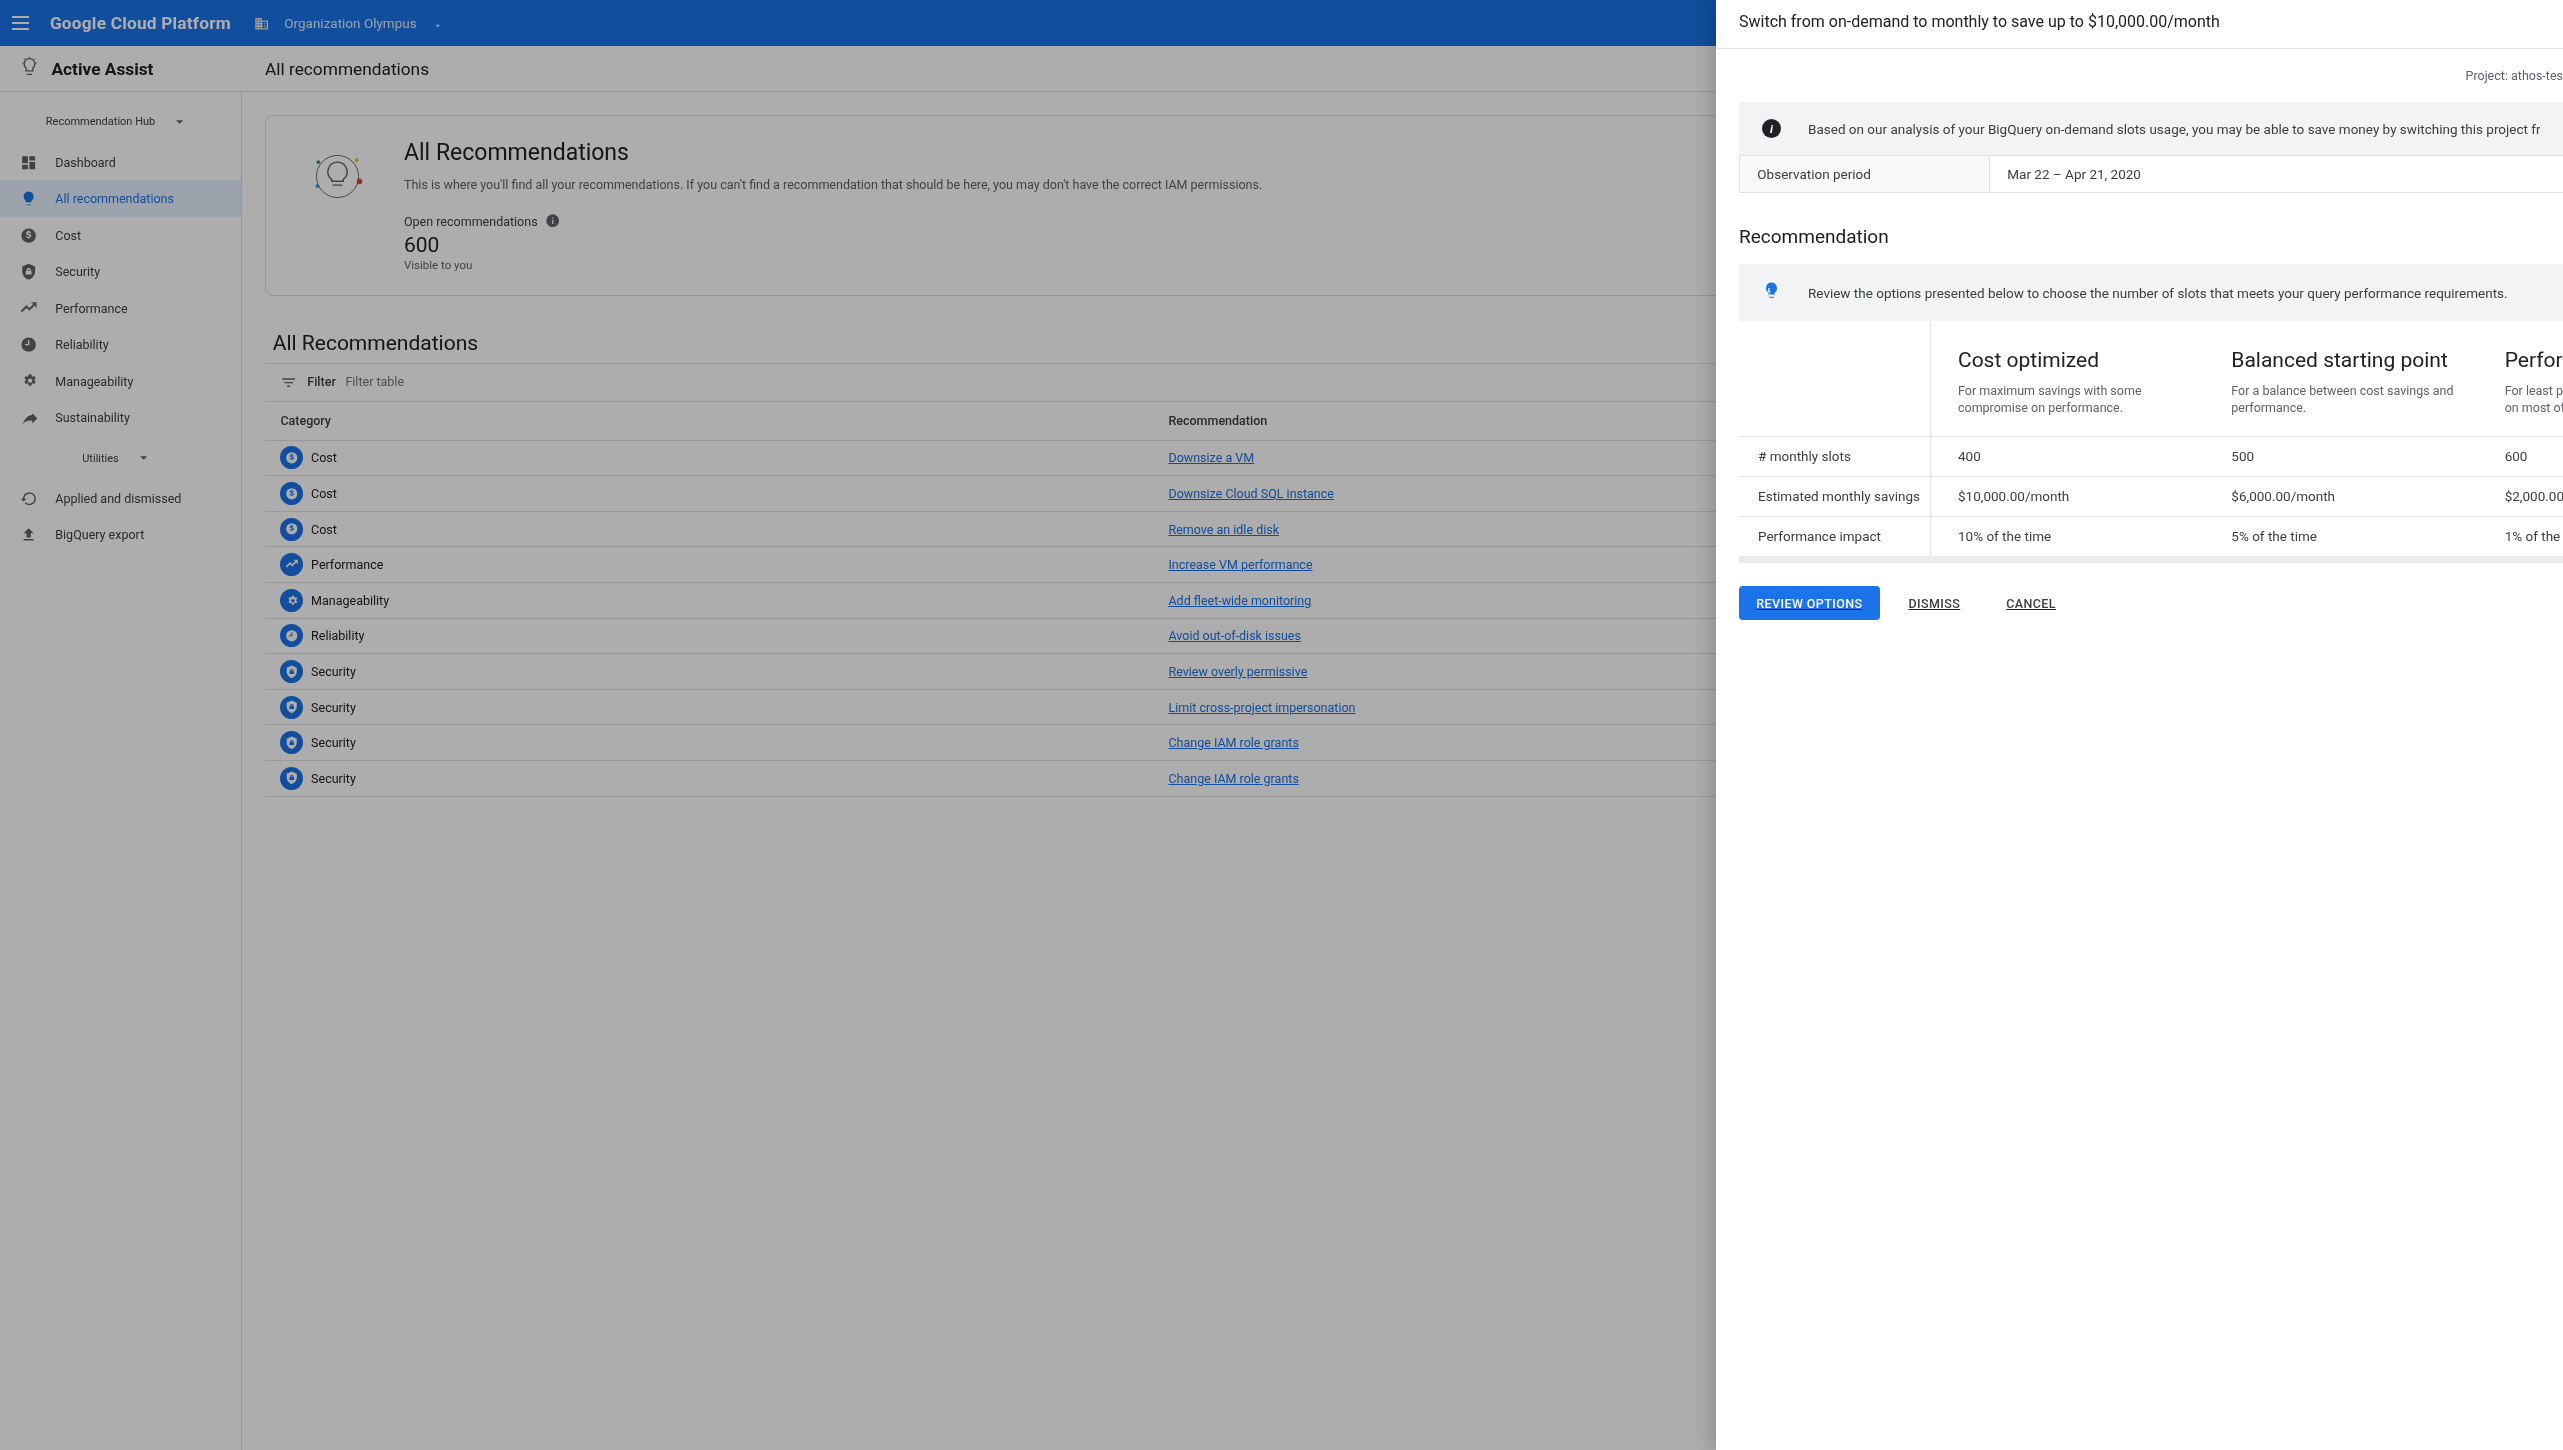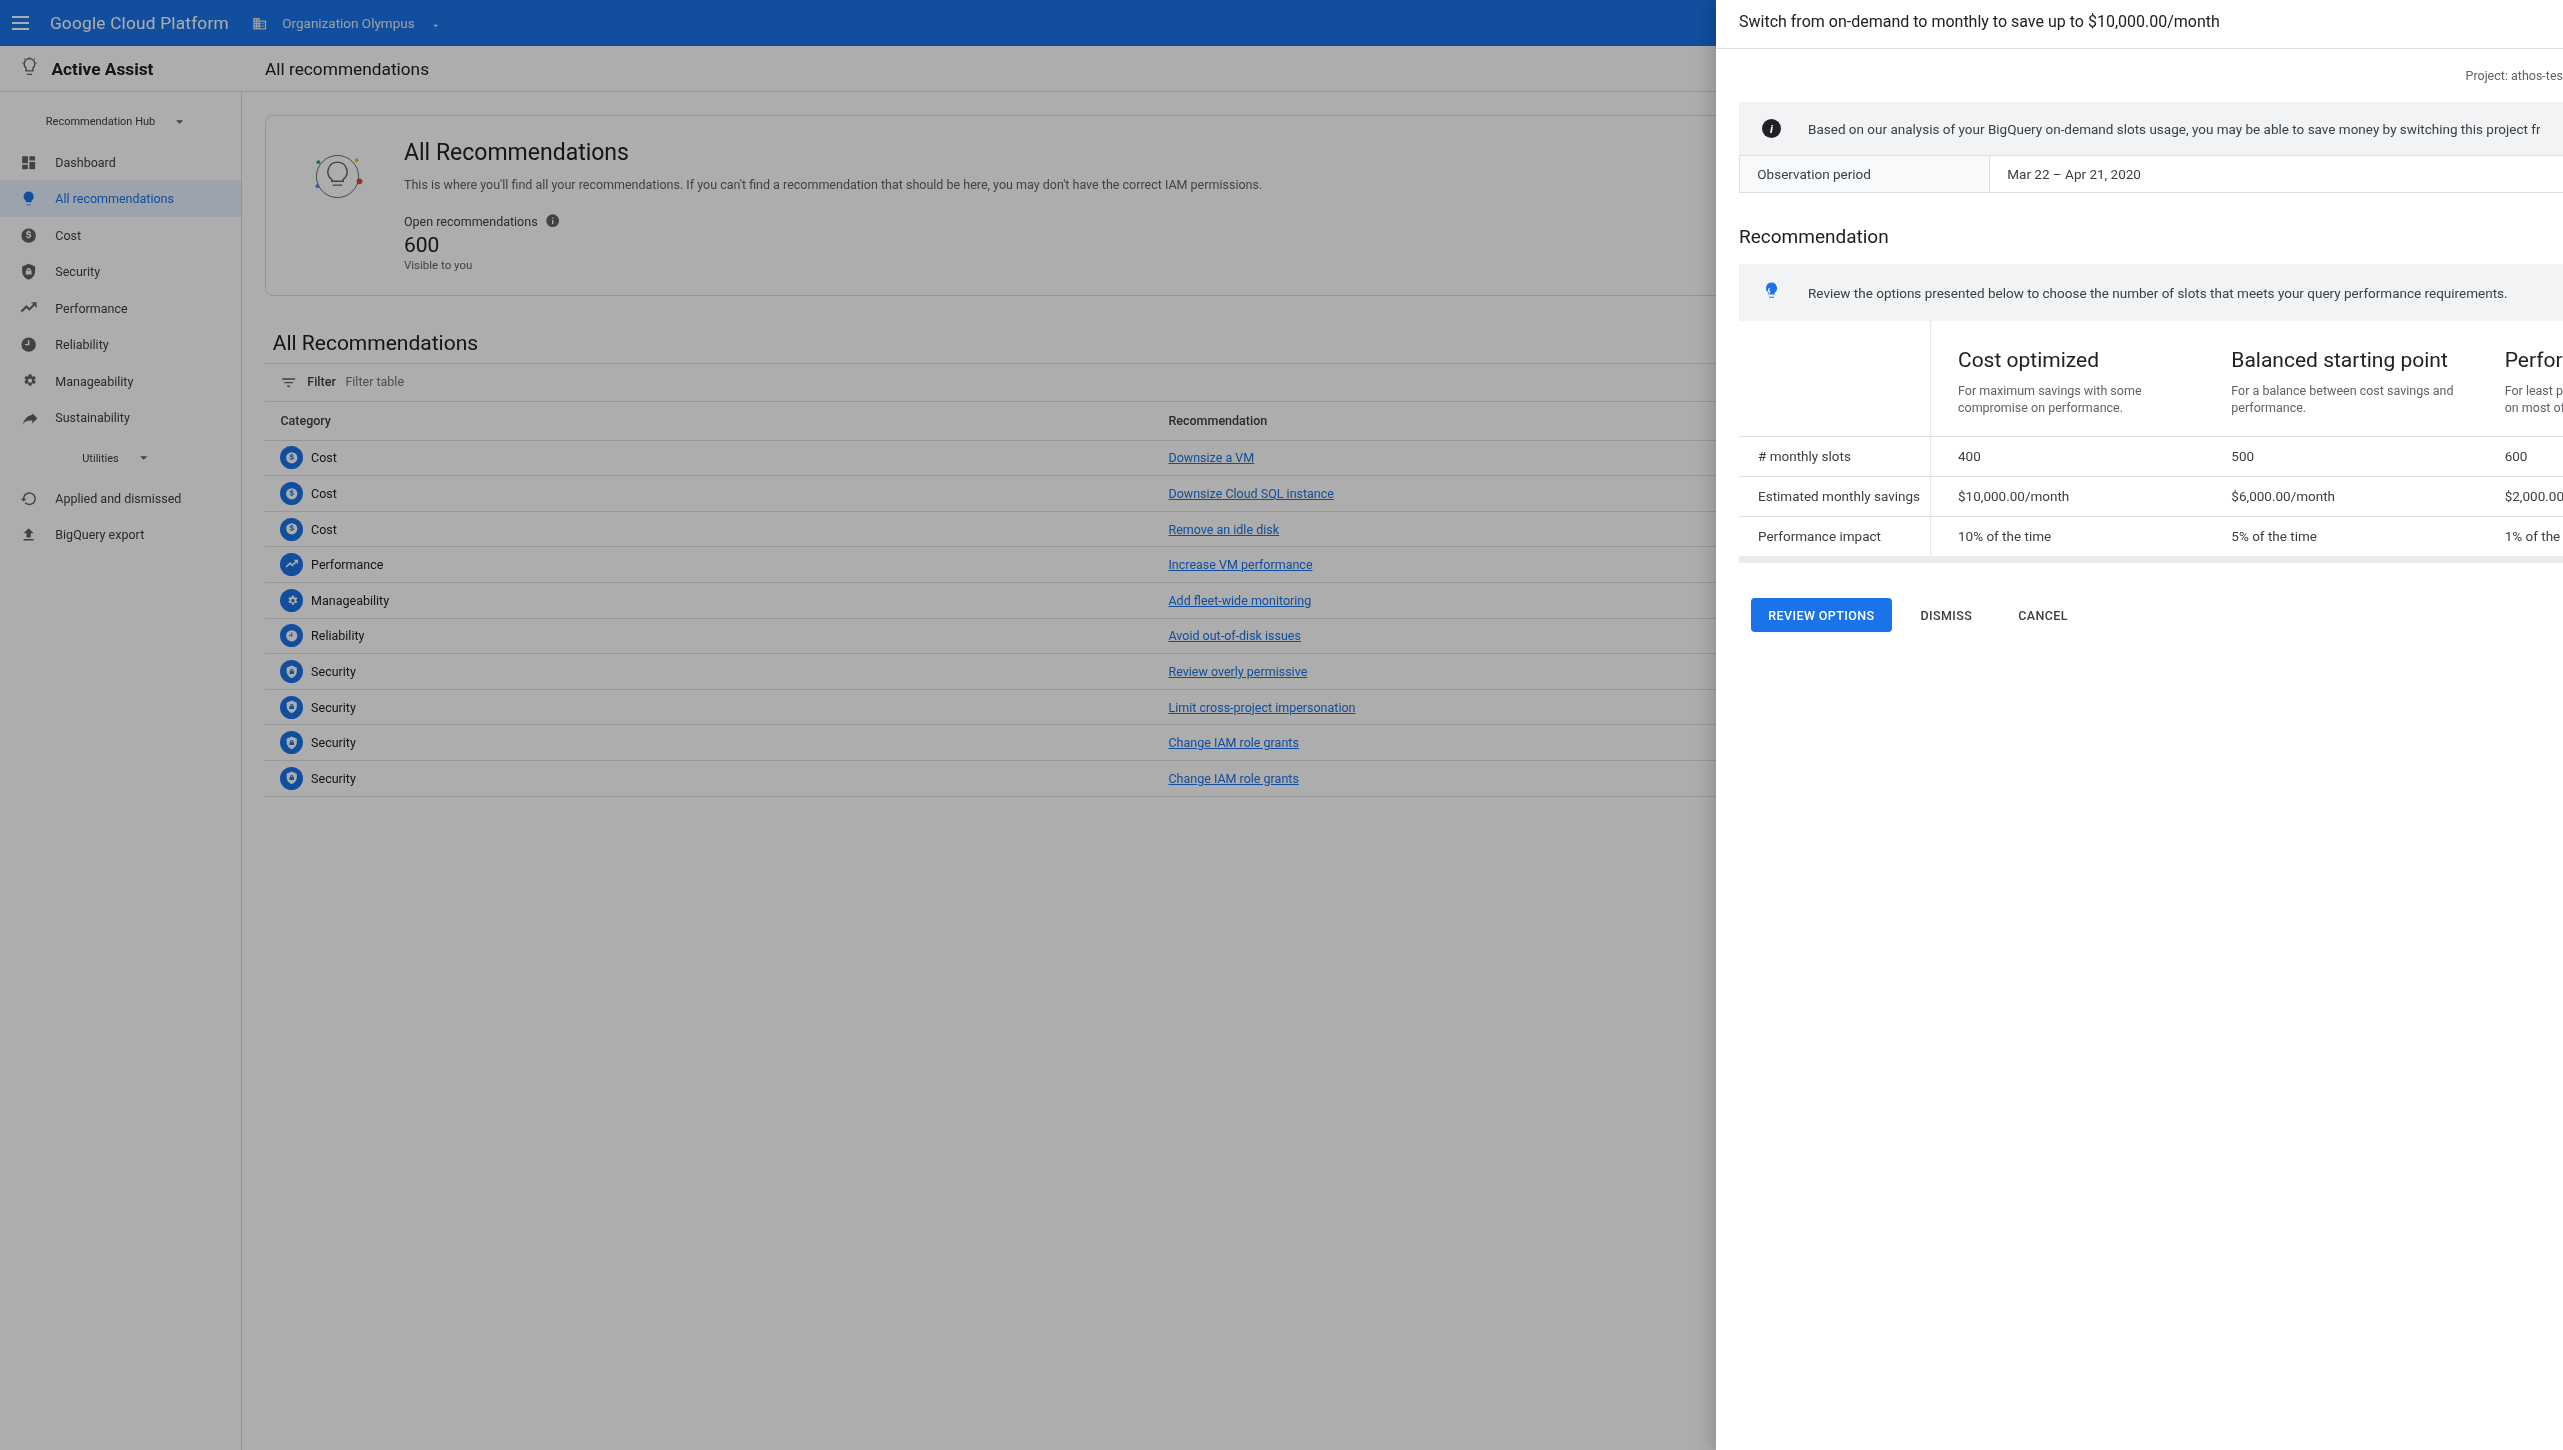--- a/index.html
+++ b/index.html
@@ -1,21 +1,21 @@
 <!DOCTYPE html>
 <html><head>
 <meta charset="utf-8">
 <style>
 * { margin: 0; padding: 0; box-sizing: border-box; font-family: 'Roboto', 'Helvetica Neue', Arial, sans-serif; }
 body { background: #fff; color: #202124; overflow: hidden; position: relative; width: 2563px; height: 1451px; transform-origin: top left; }
 
 .topbar { background: #1a73e8; height: 46px; display: flex; align-items: center; padding: 0 11.5px; color: #fff; }
 .hamburger { width: 23px; height: 23px; cursor: pointer; display: flex; flex-direction: column; justify-content: center; gap: 3.8px; margin-right: 15.4px; }
 .hamburger span { display: block; height: 1.9px; background: #fff; width: 17.3px; }
-.gcp-logo { font-size: 17.3px; font-weight: 400; letter-spacing: 0.2px; margin-right: 23px; }
+.gcp-logo { font-size: 17.3px; font-weight: 700; letter-spacing: 0.2px; margin-right: 23px; }
 .org-selector { display: flex; align-items: flex-end; gap: 15px; cursor: pointer; font-size: 13.5px; color: #e8eaed; }
 
 .app-header { height: 46px; border-bottom: 1px solid #dadce0; display: flex; align-items: center; }
 .app-title-section { width: 242px; display: flex; align-items: center; padding: 0 19px; gap: 11.5px; }
 .lightbulb-icon { color: #5f6368; }
 .app-title { font-size: 17.3px; color: #202124; font-weight: 700; }
 .page-title-section { padding: 0 23px; font-size: 17.3px; color: #202124; }
 
 .main-layout { display: flex; height: calc(100% - 92px); }
 .sidebar { width: 242px; border-right: 1px solid #dadce0; padding-top: 7.7px; overflow-y: auto; }
@@ -77,21 +77,21 @@
 .options-table { border-collapse: collapse; width: 1020px; }
 .options-table th, .options-table td { text-align: left; padding: 11.5px 19px; font-size: 13.5px; color: #3c4043; vertical-align: top; }
 .options-table thead th { padding-top: 27px; padding-bottom: 19px; }
 .opt-head-title { font-size: 21px; font-weight: 400; color: #202124; margin-bottom: 9.6px; white-space: nowrap;}
 .opt-head-desc { font-size: 12.5px; color: #5f6368; font-weight: 400; line-height: 1.4; max-width: 231px; white-space: normal;}
 .options-table tbody tr { border-top: 1px solid #e0e0e0; }
 .options-table tbody td { padding: 11.5px 19px; white-space: nowrap;}
 .savings { color: #188038; }
 .col-label { width: 192px; }
 
-.panel-actions { padding: 35px; display: flex; gap: 11.5px; align-items: center; }
+.panel-actions { padding: 23px; display: flex; gap: 11.5px; align-items: center; text-decoration: underline; }
 .btn { border: none; border-radius: 3.8px; padding: 9.6px 17.3px; font-size: 12.5px; font-weight: 500; letter-spacing: 0.4px; cursor: pointer; text-transform: uppercase; }
 .btn-primary { background: #1a73e8; color: #fff; }
 .btn-text { background: transparent; color: #3c4043; }
 </style>
 </head>
 <body>
 
 <div class="topbar">
   <div class="hamburger">
       <span></span>

